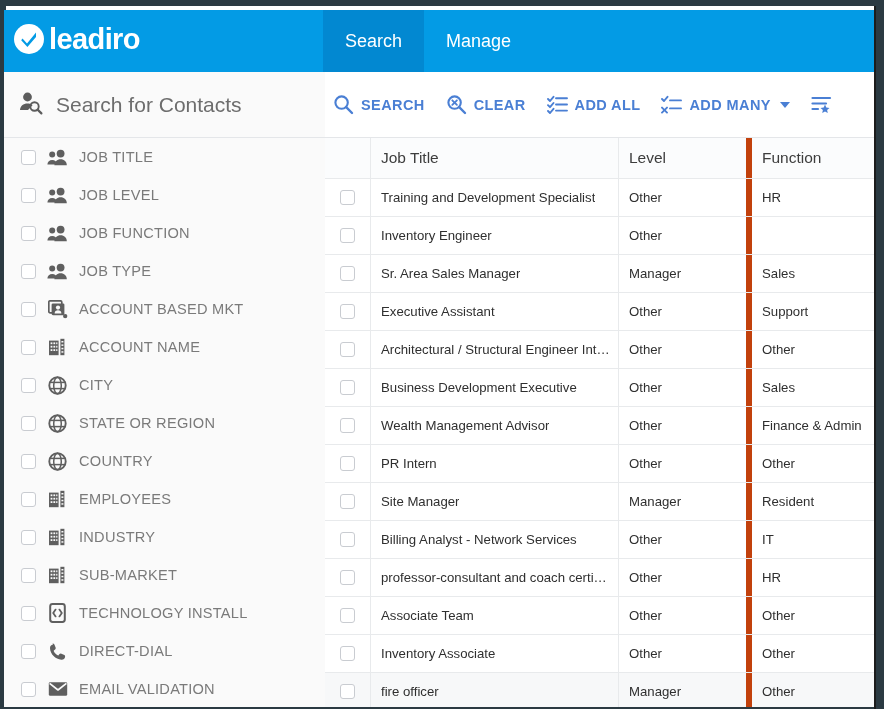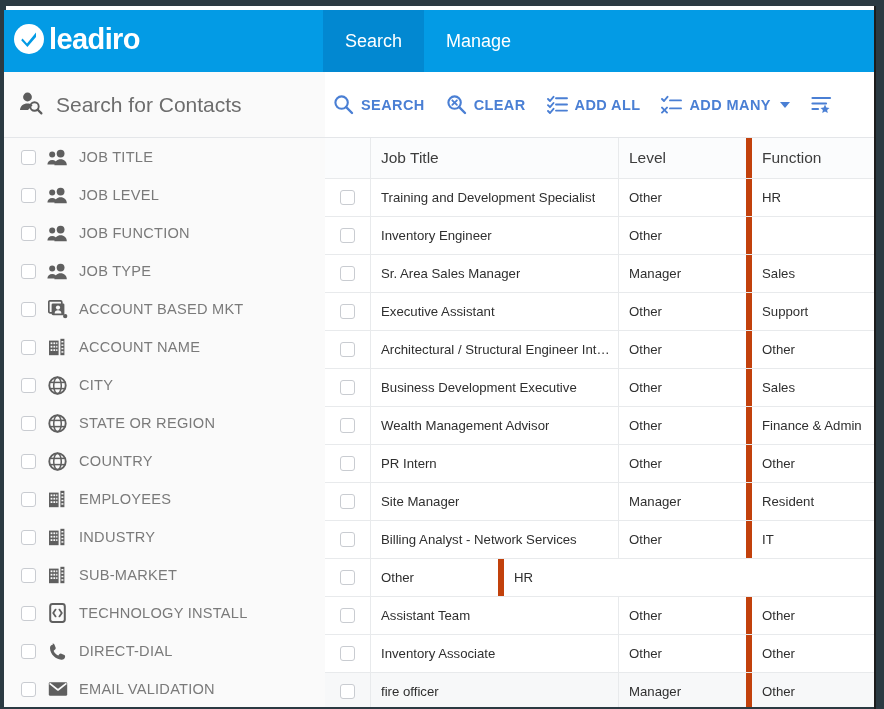--- a/index.html
+++ b/index.html
@@ -768,33 +768,36 @@
               <span class="td-text">Other</span>
             </div>
             <div class="c-func">
               <span class="td-text">IT</span>
             </div>
           </div>
           <div class="trow">
             <div class="c-check">
               <span class="cb"></span>
             </div>
+            <div class="c-title">
+              <span class="td-text">professor-consultant and coach certi…</span>
+            </div>
             <div class="c-level">
               <span class="td-text">Other</span>
             </div>
             <div class="c-func">
               <span class="td-text">HR</span>
             </div>
           </div>
           <div class="trow">
             <div class="c-check">
               <span class="cb"></span>
             </div>
             <div class="c-title">
-              <span class="td-text">Assistant Team</span>
+              <span class="td-text">Associate Team</span>
             </div>
             <div class="c-level">
               <span class="td-text">Other</span>
             </div>
             <div class="c-func">
               <span class="td-text">Other</span>
             </div>
           </div>
           <div class="trow">
             <div class="c-check">

